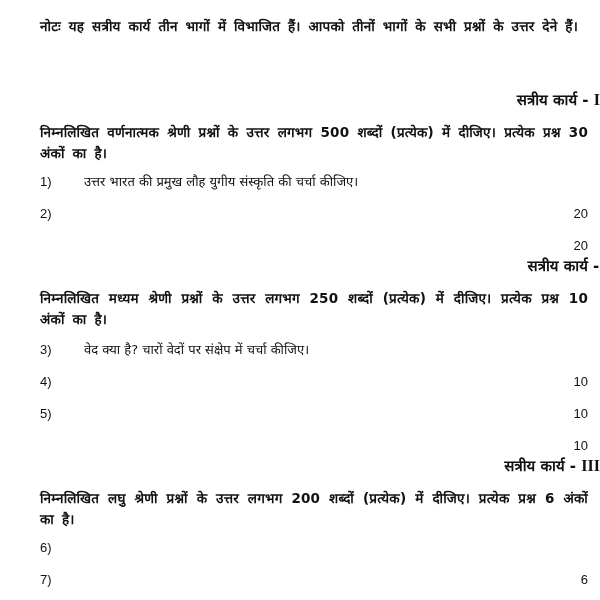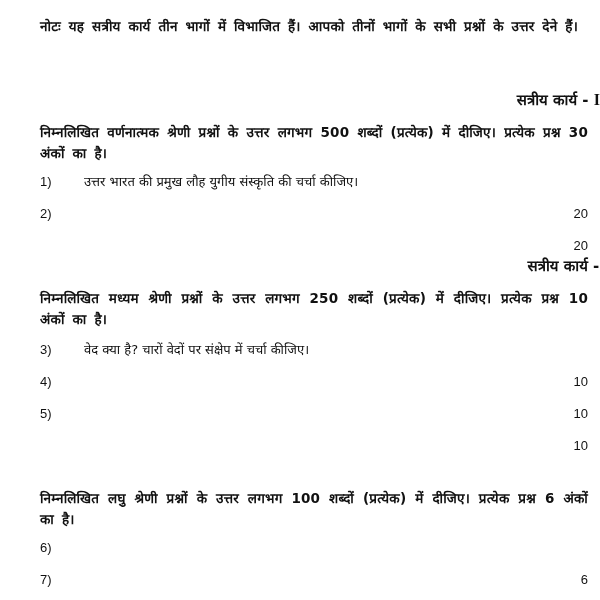--- a/index.html
+++ b/index.html
@@ -106,21 +106,24 @@
   </div>
   <div class="q-row" style="top:372px;">
     <span class="q-num">4)</span>
     <span class="q-marks">10</span>
   </div>
   <div class="q-row" style="top:404px;">
     <span class="q-num">5)</span>
     <span class="q-marks">10</span>
   </div>
 
-  <div class="para" style="top:488px;">निम्नलिखित लघु श्रेणी प्रश्नों के उत्तर लगभग 100 शब्दों (प्रत्येक) में दीजिए। प्रत्येक प्रश्न 6 अंकों का है।</div>
+  <div class="heading" style="top:456px;">
+    <span>सत्रीय कार्य - </span><span class="roman">III</span>
+  </div>
+  <div class="para" style="top:488px;">निम्नलिखित लघु श्रेणी प्रश्नों के उत्तर लगभग 200 शब्दों (प्रत्येक) में दीजिए। प्रत्येक प्रश्न 6 अंकों का है।</div>
 
   <div class="q-row" style="top:538px;">
     <span class="q-num">6)</span>
     <span class="q-marks">6</span>
   </div>
   <div class="q-row" style="top:570px;">
     <span class="q-num">7)</span>
     <span class="q-marks">6</span>
   </div>
 

